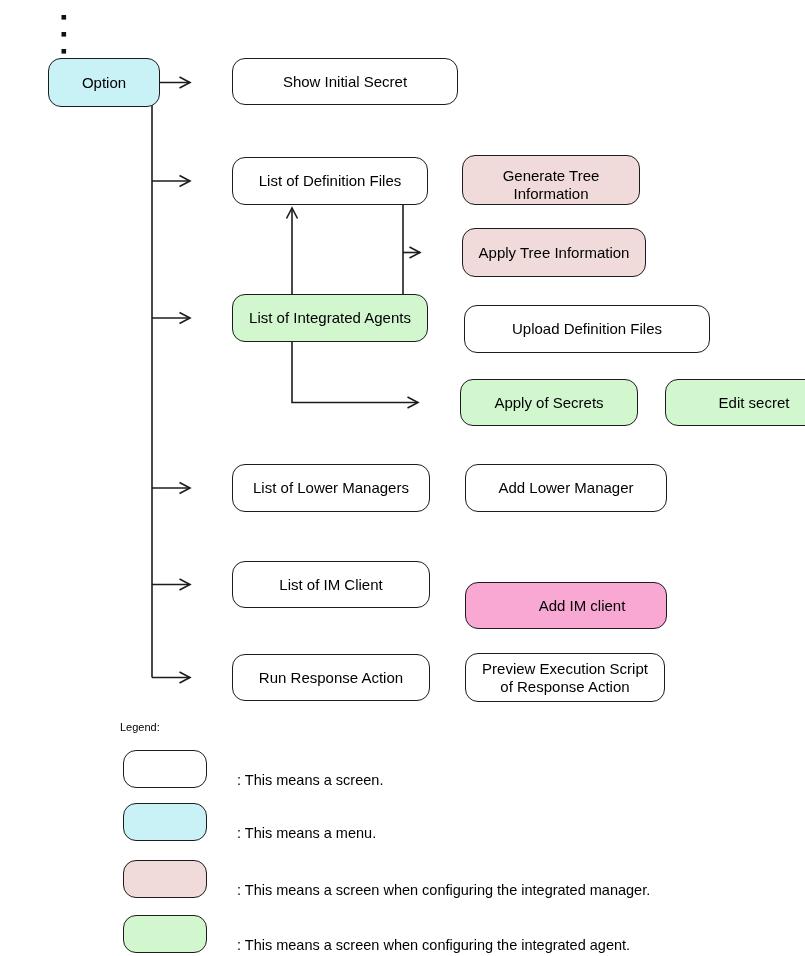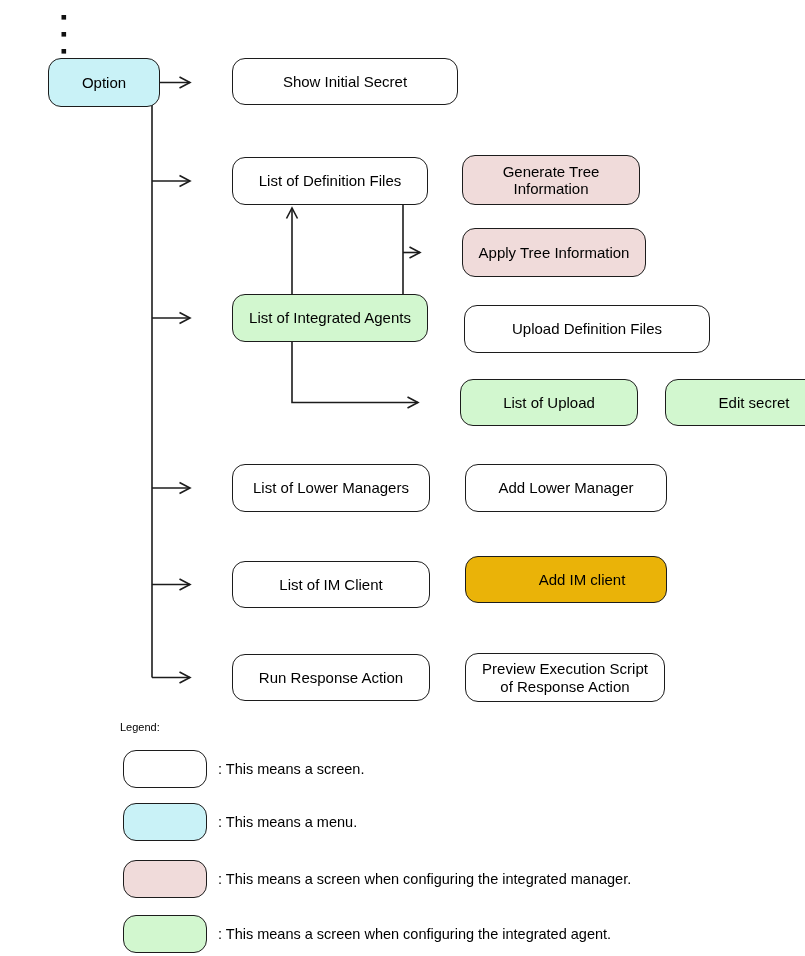--- a/index.html
+++ b/index.html
@@ -31,21 +31,22 @@
   .legend-title {
     position: absolute;
     left: 120px;
     top: 721px;
     font-size: 11px;
   }
   .legend-row {
     position: absolute;
     left: 123px;
     display: flex;
-    align-items: center;
+    align-items: flex-end;
+    gap: 19px;
   }
   .swatch {
     box-sizing: border-box;
     width: 84px;
     height: 38px;
     border: 1.8px solid #1c1c1c;
     border-radius: 13px;
     background: #ffffff;
     flex: 0 0 auto;
   }
@@ -105,57 +106,57 @@
   </div>
 
   <div class="node" style="left: 192px; top: 58px; width: 226px; height: 47px; background: rgb(255, 255, 255);">
     <span>Show Initial Secret</span>
   </div>
 
   <div class="node" style="left: 192px; top: 157px; width: 196px; height: 48px; background: rgb(255, 255, 255);">
     <span>List of Definition Files</span>
   </div>
 
-  <div class="node" style="left: 422px; top: 155px; width: 178px; height: 50px; background: rgb(240, 219, 218);">
+  <div class="node" style="left: 422px; top: 155px; width: 178px; height: 50px; background: rgb(240, 219, 218); align-items: flex-end;">
     <span>Generate Tree Information</span>
   </div>
 
   <div class="node" style="left: 422px; top: 228px; width: 184px; height: 49px; background: rgb(240, 219, 218);">
     <span>Apply Tree Information</span>
   </div>
 
   <div class="node" style="left: 192px; top: 294px; width: 196px; height: 48px; background: rgb(210, 247, 207);">
     <span>List of Integrated Agents</span>
   </div>
 
   <div class="node" style="left: 424px; top: 305px; width: 246px; height: 48px; background: rgb(255, 255, 255);">
     <span>Upload Definition Files</span>
   </div>
 
   <div class="node" style="left: 420px; top: 379px; width: 178px; height: 47px; background: rgb(210, 247, 207);">
-    <span>List of Upload</span>
+    <span>Apply of Secrets</span>
   </div>
 
   <div class="node" style="left: 625px; top: 379px; width: 178px; height: 47px; background: rgb(210, 247, 207);">
     <span>Edit secret</span>
   </div>
 
   <div class="node" style="left: 192px; top: 464px; width: 198px; height: 48px; background: rgb(255, 255, 255);">
     <span>List of Lower Managers</span>
   </div>
 
   <div class="node" style="left: 425px; top: 464px; width: 202px; height: 48px; background: rgb(255, 255, 255); justify-content: center;">
     <span>Add Lower Manager</span>
   </div>
 
   <div class="node" style="left: 192px; top: 561px; width: 198px; height: 47px; background: rgb(255, 255, 255);">
     <span>List of IM Client</span>
   </div>
 
-  <div class="node" style="left: 425px; top: 556px; width: 202px; height: 47px; background: #eab308; padding-left: 40px;">
+  <div class="node" style="left: 425px; top: 582px; width: 202px; height: 47px; background: #f9a8d4; padding-left: 40px;">
     <span>Add IM client</span>
   </div>
 
   <div class="node" style="left: 425px; top: 653px; width: 200px; height: 49px; background: rgb(255, 255, 255);">
     <span>Preview Execution Script of Response Action</span>
   </div>
 
   <div class="node" style="left: 192px; top: 654px; width: 198px; height: 47px; background: rgb(255, 255, 255);">
     <span>Run Response Action</span>
   </div>

